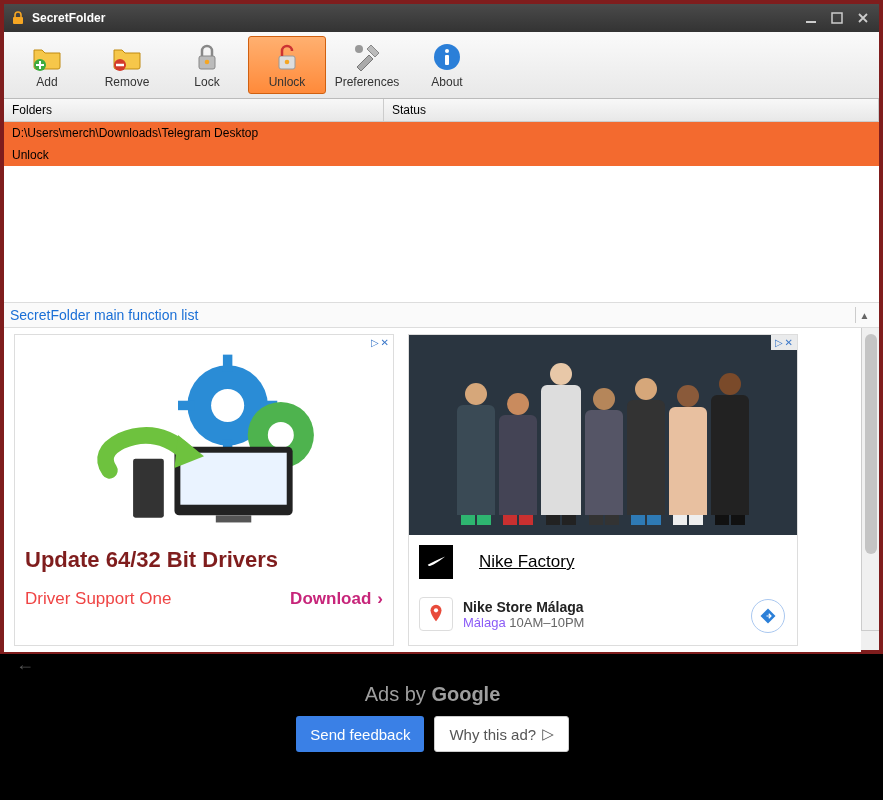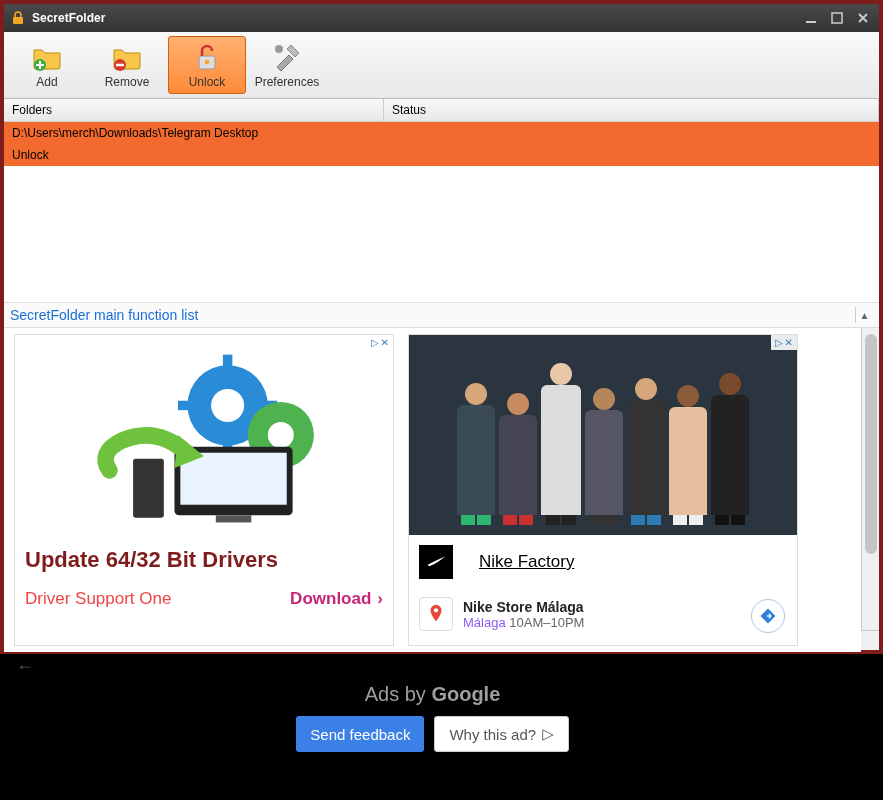--- a/index.html
+++ b/index.html
@@ -117,39 +117,59 @@
     <div class="tool-btn">
       <span class="tool-icon">
         <svg viewBox="0 0 32 32" width="32" height="32">
             <path d="M3 9 h8 l3 3 h15 v14 a2 2 0 0 1 -2 2 H5 a2 2 0 0 1 -2 -2 Z" fill="#f6c74a" stroke="#c08a10"></path>
             <circle cx="9" cy="24" r="6" fill="#d33a2a"></circle>
             <path d="M5 24 h8" stroke="#fff" stroke-width="2.5"></path>
           </svg>
       </span>
       <span>Remove</span>
     </div>
+    <div class="tool-btn">
+      <span class="tool-icon">
+        <svg viewBox="0 0 32 32" width="32" height="32">
+            <rect x="8" y="15" width="16" height="13" rx="2" fill="#bbb" stroke="#888"></rect>
+            <path d="M11 15 V10 a5 5 0 0 1 10 0 V15" fill="none" stroke="#888" stroke-width="2.5"></path>
+            <circle cx="16" cy="21" r="2.3" fill="#f5a623"></circle>
+          </svg>
+      </span>
+      <span>Lock</span>
+    </div>
     <div class="tool-btn active">
       <span class="tool-icon">
         <svg viewBox="0 0 32 32" width="32" height="32">
             <rect x="8" y="15" width="16" height="13" rx="2" fill="#ddd" stroke="#999"></rect>
             <path d="M11 15 V10 a5 5 0 0 1 10 0" fill="none" stroke="#c33" stroke-width="2.5"></path>
             <circle cx="16" cy="21" r="2.3" fill="#f5a623"></circle>
           </svg>
       </span>
       <span>Unlock</span>
     </div>
     <div class="tool-btn">
       <span class="tool-icon">
         <svg viewBox="0 0 32 32" width="32" height="32">
             <path d="M6 26 L18 14 l4 4 L10 30 Z" fill="#aaa" stroke="#777"></path>
             <path d="M20 4 l8 8 -4 4 -8 -8 Z" fill="#bbb" stroke="#888"></path>
             <circle cx="8" cy="8" r="4" fill="#999"></circle>
           </svg>
       </span>
       <span>Preferences</span>
+    </div>
+    <div class="tool-btn">
+      <span class="tool-icon">
+        <svg viewBox="0 0 32 32" width="32" height="32">
+            <circle cx="16" cy="16" r="13" fill="#2b7fd8"></circle>
+            <circle cx="16" cy="10" r="2" fill="#fff"></circle>
+            <rect x="14" y="14" width="4" height="10" rx="1" fill="#fff"></rect>
+          </svg>
+      </span>
+      <span>About</span>
     </div>
   </div>
 
   <div class="table-area">
     <div class="table-header">
       <div class="th th-folders">Folders</div>
       <div class="th th-status">Status</div>
     </div>
     <div class="table-body">
       <div class="table-row selected">

